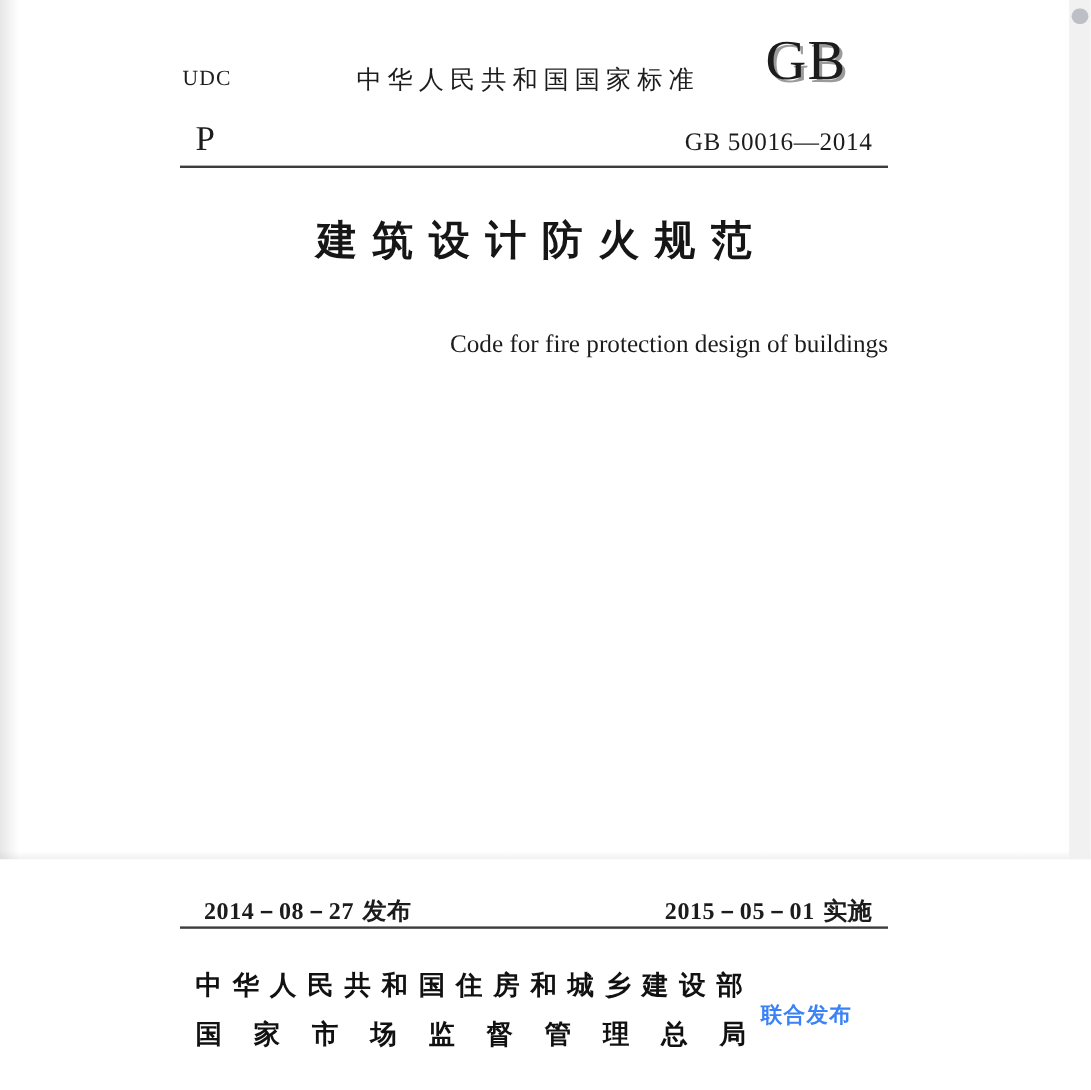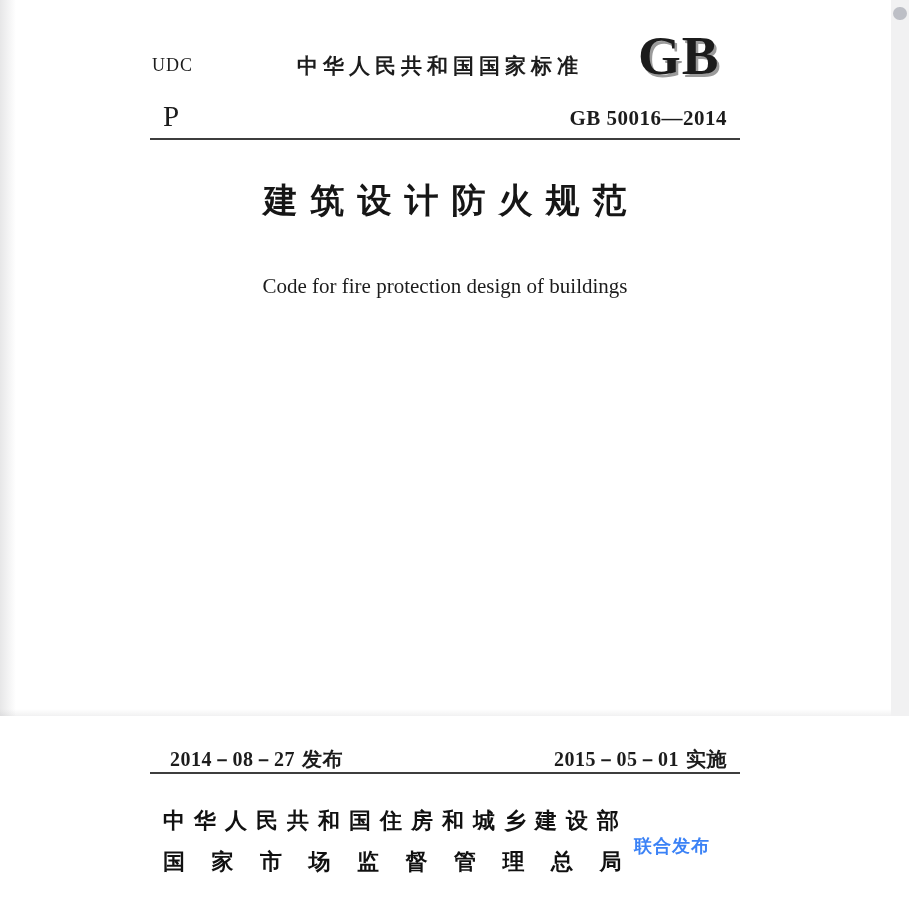--- a/index.html
+++ b/index.html
@@ -37,49 +37,49 @@
   }
   
   .udc {
     position: absolute; left: 152px; top: 55px;
     font-size: 18px; letter-spacing: 1px; font-weight: 500;
   }
   .std-name {
     position: absolute; left: 150px; top: 52px; width: 580px;
     text-align: center;
     font-family: "Liberation Sans", sans-serif;
-    font-weight: bold; font-size: 21px; letter-spacing: 5px;
+    font-weight: normal; font-size: 21px; letter-spacing: 5px;
   }
   .gb-logo {
     position: absolute; left: 638px; top: 24px;
-    font-size: 55px; font-weight: bold; letter-spacing: 1px;
+    font-size: 47px; font-weight: normal; letter-spacing: 1px;
     text-shadow: 2.5px 2.5px 0.5px #9b9b9b;
   }
   .p-code {
     position: absolute; left: 163px; top: 100px;
     font-size: 29px;
   }
   .std-number {
     position: absolute; right: 182px; top: 106px;
-    font-size: 21px; font-weight: bold; letter-spacing: 0.5px;
+    font-size: 21px; font-weight: normal; letter-spacing: 0.5px;
   }
   .rule { position: absolute; left: 150px; width: 590px; height: 2px; background: #3d3d3d; }
   .rule-top { top: 138px; }
   .rule-bottom { top: 772px; }
   
   .title-cn {
     position: absolute; left: 150px; top: 178px; width: 590px;
     text-align: center;
     font-size: 34px; font-weight: bold;
     letter-spacing: 13px; text-indent: 13px;
     color: #161616;
   }
   .title-en {
     position: absolute; left: 150px; top: 274px; width: 590px;
-    text-align: center; font-size: 21px;
+    text-align: right; font-size: 21px;
   }
   .rev-note {
     position: absolute; left: 150px; top: 348px; width: 590px;
     text-align: center; font-size: 19px; letter-spacing: 1px;
   }
   .rev-code {
     position: absolute; left: 150px; top: 378px; width: 590px;
     text-align: center; font-size: 19px;
   }
   

